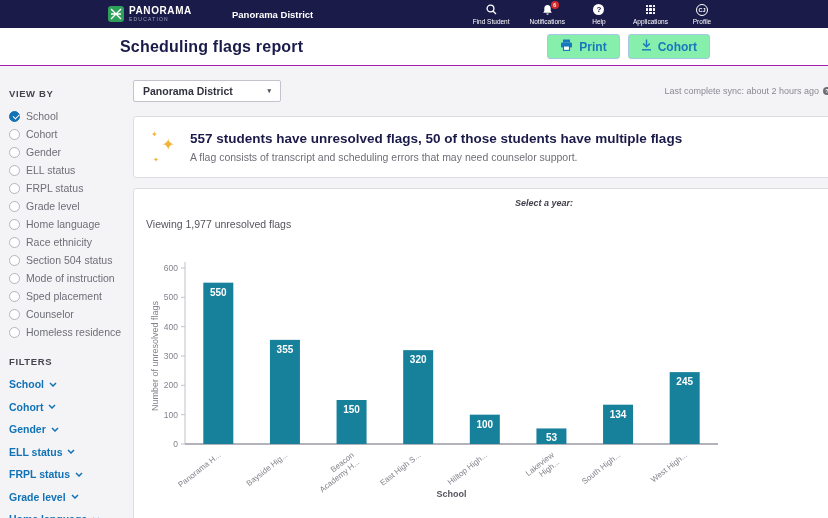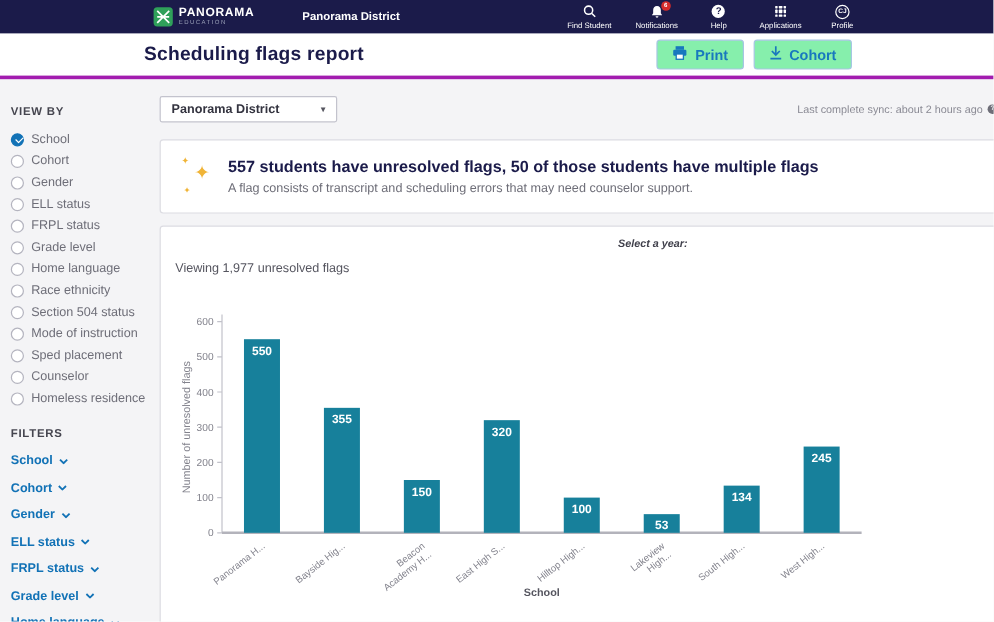--- a/index.html
+++ b/index.html
@@ -1,37 +1,37 @@
 <!DOCTYPE html>
 <html><head>
 <meta charset="utf-8">
 <style>
   * { margin:0; padding:0; box-sizing:border-box; }
   html,body { width:828px; height:518px; overflow:hidden; }
   body { font-family:"Liberation Sans", sans-serif; background:#f4f4f6; position:relative; }
 
   
   .navbar { height:28px; background:#1b1b4a; display:flex; align-items:center; color:#fff; }
-  .logo { margin-left:88px; display:flex; align-items:center; gap:5px;padding-left:40px; }
+  .logo { margin-left:68px; display:flex; align-items:center; gap:5px;padding-left:40px; }
   .logo-icon { width:16px; height:16px; background:#2fa05a; border-radius:3px; display:flex; align-items:center; justify-content:center; }
   .logo-text { line-height:1; }
   .logo-brand { font-size:10px; font-weight:bold; letter-spacing:.6px; }
   .logo-sub { font-size:5px; color:#9aa0b8; letter-spacing:1.2px; margin-top:1px; }
   .nav-district { margin-left:40px; font-size:9.5px; font-weight:bold; }
   .nav-items { margin-left:auto; margin-right:112px; display:flex; gap:20px; align-items:flex-end; }
   .nav-item { display:flex; flex-direction:column; align-items:center; gap:2px; font-size:6.5px; cursor:pointer; position:relative; min-width:28px; }
   .nav-item .ic { height:12px; display:flex; align-items:center; justify-content:center; position:relative; }
   .badge { position:absolute; top:-3px; right:-6px; background:#d42a2a; color:#fff; font-size:5px; font-weight:bold; min-width:8px; height:8px; border-radius:5px; display:flex; align-items:center; justify-content:center; padding:0 1px; }
   .help-circle { width:11px; height:11px; background:#fff; color:#1b1b4a; border-radius:50%; font-size:8px; font-weight:bold; display:flex; align-items:center; justify-content:center; }
   .grid-ic { display:grid; grid-template-columns:repeat(3,2.5px); grid-template-rows:repeat(3,2.5px); gap:1px; }
   .grid-ic i { background:#fff; border-radius:.5px; }
   .profile-circle { width:12px; height:12px; border:1px solid #fff; border-radius:50%; font-size:5.5px; font-weight:bold; display:flex; align-items:center; justify-content:center; }
 
   
-  .page-header { height:38px; background:#fff; border-bottom:3px solid #a21caf; display:flex; align-items:center; padding:0 118px 0 120px; }
+  .page-header { height:38px; background:#fff; border-bottom:1px solid #a21caf; display:flex; align-items:center; padding:0 118px 0 120px; }
   .page-title { font-size:16px; font-weight:bold; color:#1b1b4a; letter-spacing:.2px; }
   .header-actions { margin-left:auto; display:flex; gap:8px; }
   .btn { display:flex; align-items:center; gap:6px; background:#86efac; border:1px solid #a6c6e2; border-radius:3px; color:#1878be; font-size:12px; font-weight:bold; padding:4px 12px; cursor:pointer; font-family:inherit; }
 
   
   .app-body { display:flex; height:452px; }
   .sidebar { width:120px; flex-shrink:0; padding:22px 4px 0 9px; }
   .section-label { font-size:9.5px; font-weight:bold; color:#45454f; letter-spacing:.6px; margin-bottom:11px; }
   .radio-row { display:flex; align-items:center; gap:6px; margin-bottom:6px; cursor:pointer; }
   .radio { width:11px; height:11px; border:1px solid #b4b4bf; border-radius:50%; background:#fff; flex-shrink:0; position:relative; }

